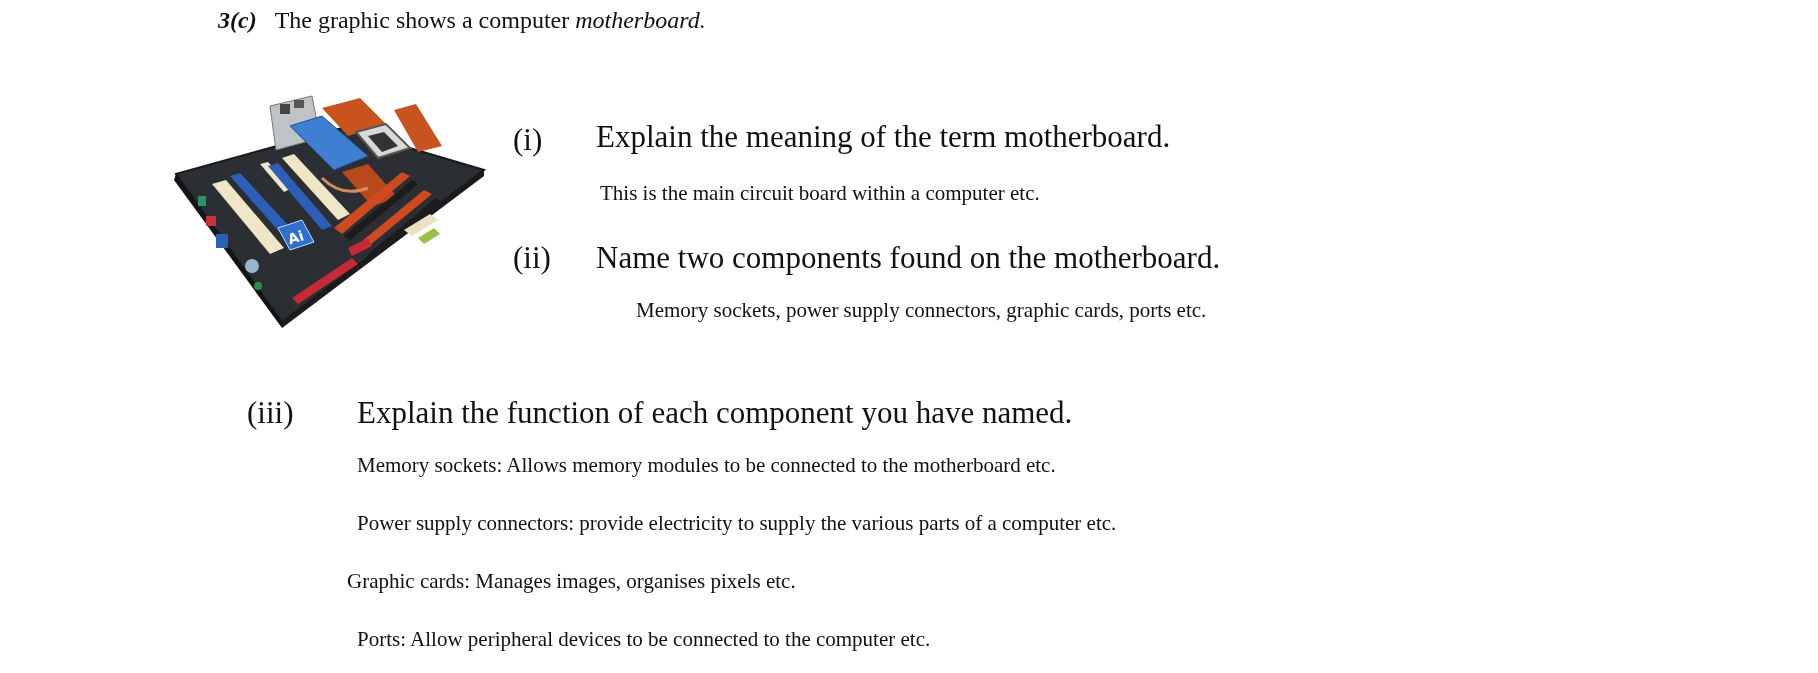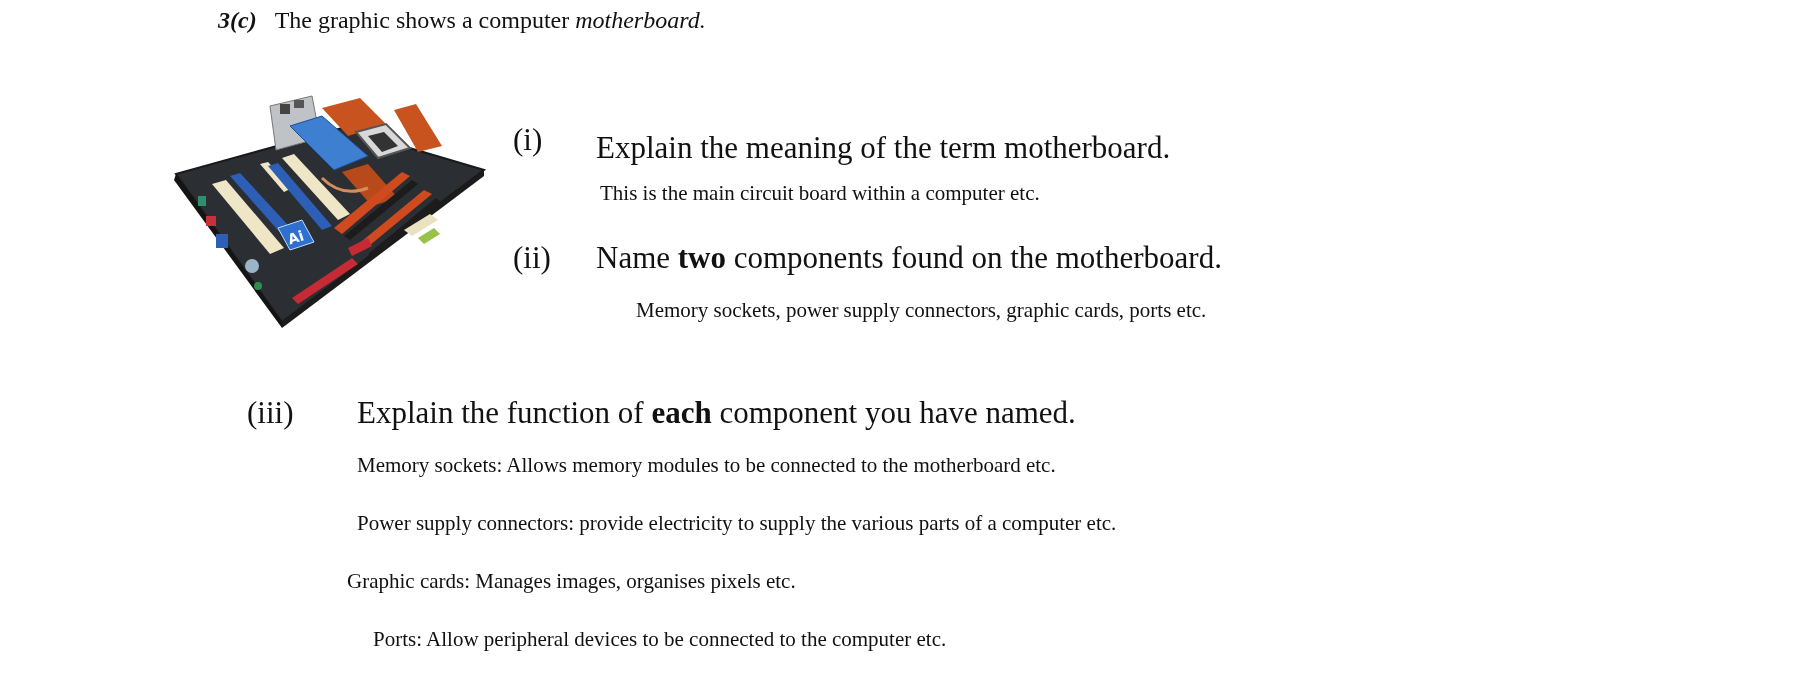--- a/index.html
+++ b/index.html
@@ -5,21 +5,21 @@
   html, body { margin: 0; padding: 0; background: #ffffff; }
   body {
     width: 1818px; height: 673px; position: relative; overflow: hidden;
     font-family: "Liberation Serif", "DejaVu Serif", serif;
     color: #111111;
   }
   .abs { position: absolute; white-space: nowrap; line-height: 1; }
   .title { left: 218px; top: 8px; font-size: 24px; }
   .qnum { font-weight: bold; font-style: italic; margin-right: 18px; }
   .it { font-style: italic; }
-  .b { font-weight: bold; text-align: right; }
+  .b { font-weight: normal; text-align: right; }
   .q { font-size: 31px; }
   .ans { font-size: 21px; font-weight: normal; }
 
   .mb-wrap { left: 172px; top: 88px; width: 316px; height: 250px; }
   .mb-wrap svg { display: block; }
 </style>
 </head>
 <body>
 
 <div class="abs title">
@@ -71,31 +71,31 @@
     <rect x="26" y="108" width="8" height="10" fill="#2e8e6e"></rect>
     <rect x="34" y="128" width="10" height="10" fill="#c9303a"></rect>
     <rect x="44" y="146" width="12" height="14" fill="#2c5fb5"></rect>
     <circle cx="86" cy="198" r="4" fill="#2e8e4e"></circle>
 
     <path d="M150 90 Q170 110 196 100" stroke="#d98b5a" stroke-width="3" fill="none"></path>
   </svg>
 </div>
 
 <div class="abs q" style="left:513px; top:124px;">(i)</div>
-<div class="abs q" style="left:596px; top:132px;">
+<div class="abs q" style="left:596px; top:121px;">
   <span>Explain the meaning of the term motherboard.</span>
 </div>
 <div class="abs ans" style="left:600px; top:183px;">This is the main circuit board within a computer etc.</div>
 
 <div class="abs q" style="left:513px; top:242px;">(ii)</div>
 <div class="abs q" style="left:596px; top:242px;">
   <span>Name </span><span class="b">two</span><span> components found on the motherboard.</span>
 </div>
 <div class="abs ans" style="left:636px; top:300px;">Memory sockets, power supply connectors, graphic cards, ports etc.</div>
 
 <div class="abs q" style="left:247px; top:397px;">(iii)</div>
 <div class="abs q" style="left:357px; top:397px;">
   <span>Explain the function of </span><span class="b">each</span><span> component you have named.</span>
 </div>
 <div class="abs ans" style="left:357px; top:455px;text-align:right;">Memory sockets: Allows memory modules to be connected to the motherboard etc.</div>
 <div class="abs ans" style="left:357px; top:513px;">Power supply connectors: provide electricity to supply the various parts of a computer etc.</div>
 <div class="abs ans" style="left:347px; top:571px;">Graphic cards: Manages images, organises pixels etc.</div>
-<div class="abs ans" style="left:357px; top:629px;margin-left:16px;">Ports: Allow peripheral devices to be connected to the computer etc.</div>
+<div class="abs ans" style="left:357px; top:629px;">Ports: Allow peripheral devices to be connected to the computer etc.</div>
 
 </body></html>

